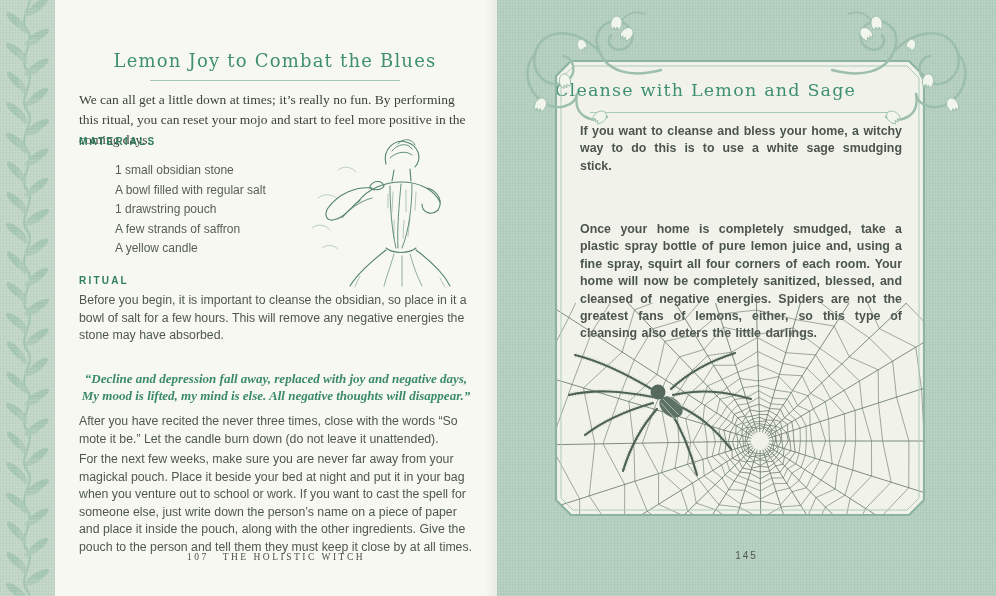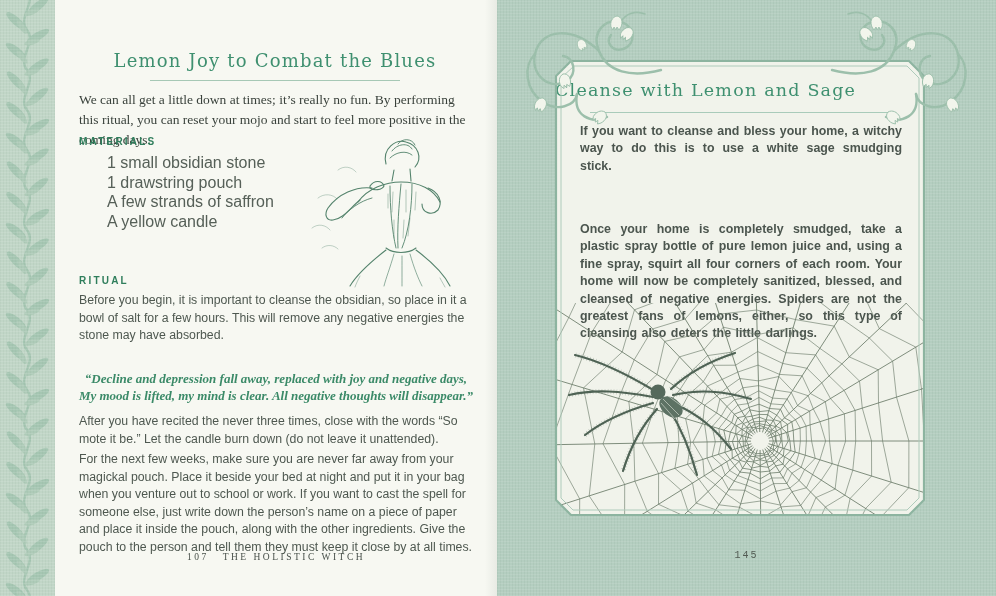--- a/index.html
+++ b/index.html
@@ -13,22 +13,22 @@
   
   .left-page{position:absolute;left:55px;top:0;width:442px;height:596px;background:#f7f8f2;}
   .gutter{position:absolute;left:485px;top:0;width:12px;height:596px;
      background:linear-gradient(90deg,rgba(0,0,0,0) 0%,rgba(60,80,65,.08) 100%);}
   .lp-title{position:absolute;top:50px;left:10px;width:420px;text-align:center;
      font-family:"DejaVu Serif",serif;font-size:18px;color:#3f9070;letter-spacing:1.2px;}
   .lp-rule{position:absolute;top:80px;left:95px;width:250px;height:1px;background:#a6c8b5;}
   .lp-intro{position:absolute;top:90px;left:24px;width:394px;
      font-family:"Liberation Serif",serif;font-size:13.5px;line-height:20px;color:#39413b;}
   .sec-head{position:absolute;left:24px;font-weight:bold;font-size:10px;letter-spacing:2.2px;color:#2f7e5c;}
-  .materials-list{position:absolute;top:153px;left:52px;margin:0;padding:0;list-style:none;
-     font-size:16px;line-height:19.6px;color:#566058;}
+  .materials-list{position:absolute;top:153px;left:52px;margin:8px;padding:0;list-style:none;
+     font-size:12px;line-height:19.6px;color:#566058;}
   .lp-par{position:absolute;left:24px;width:398px;font-size:12.3px;line-height:17.6px;color:#4e5850;}
   .incant{position:absolute;top:370px;left:10px;width:422px;text-align:center;
      font-family:"Liberation Serif",serif;font-style:italic;font-weight:bold;
      font-size:13px;line-height:17px;color:#3b8a68;}
   .lp-footer{position:absolute;top:552px;left:0;width:100%;text-align:center;
      font-family:"Liberation Serif",serif;font-size:9.5px;letter-spacing:2.5px;color:#474f49;}
   .lp-footer .num{margin-right:14px;}
   .illustration-woman{position:absolute;top:136px;left:243px;width:178px;height:152px;}
   
   .right-page{position:absolute;left:497px;top:0;width:499px;height:596px;background:#b4cec0;}
@@ -41,21 +41,21 @@
   .flourish{position:absolute;top:6px;width:150px;height:120px;}
   .flourish.tl{left:16px;}
   .flourish.tr{right:16px;transform:scaleX(-1);}
   .rp-title{position:absolute;top:20px;left:0;width:100%;
      font-family:"DejaVu Serif",serif;font-size:17.5px;color:#3f9070;letter-spacing:1.2px;}
   .rp-rule{position:absolute;top:52px;left:35px;width:300px;height:1px;background:#a9cbba;}
   .rp-par{position:absolute;left:25px;width:322px;text-align:justify;
      font-weight:bold;font-size:12.4px;line-height:17.4px;color:#4b554e;word-spacing:1px;}
   .web-svg{position:absolute;left:0;top:243px;width:370px;height:213px;}
   .rp-footer{position:absolute;top:550px;left:0;width:100%;text-align:center;
-     font-family:Liberation Mono, monospace;font-size:10px;letter-spacing:2px;color:#525b53;}
+     font-family:Liberation Sans, sans-serif;font-size:10px;letter-spacing:2px;color:#525b53;}
 </style>
 </head>
 <body>
 
 <div class="spread">
 
   <div class="vine-band">
     <svg id="vineSvg" width="55" height="596" viewBox="0 0 55 596">
         <path d="M27,-10 C37,2 17,18 27,30 C37,42 17,58 27,70 C37,82 17,98 27,110 C37,122 17,138 27,150 C37,162 17,178 27,190 C37,202 17,218 27,230 C37,242 17,258 27,270 C37,282 17,298 27,310 C37,322 17,338 27,350 C37,362 17,378 27,390 C37,402 17,418 27,430 C37,442 17,458 27,470 C37,482 17,498 27,510 C37,522 17,538 27,550 C37,562 17,578 27,590 C37,602 17,618 27,630" fill="none" stroke="#a5c6b2" stroke-width="2.4"></path>
         <ellipse cx="38" cy="6" rx="12.5" ry="4" fill="#a5c6b2" transform="rotate(-38 38 6)"></ellipse>
@@ -143,20 +143,21 @@
   </div>
 
   <div class="left-page">
     <div class="lp-title">Lemon Joy to Combat the Blues</div>
     <div class="lp-rule"></div>
     <div class="lp-intro">We can all get a little down at times; it’s really no fun. By performing this ritual, you can reset your mojo and start to feel more positive in the coming days.</div>
 
     <div class="sec-head" style="top:136px">MATERIALS</div>
     <ul class="materials-list">
       <li>1 small obsidian stone</li>
+      <li>A bowl filled with regular salt</li>
       <li>1 drawstring pouch</li>
       <li>A few strands of saffron</li>
       <li>A yellow candle</li>
     </ul>
 
     <svg class="illustration-woman" viewBox="0 0 178 152">
       <g stroke="#54836c" fill="none" stroke-width="1.1" stroke-linecap="round">
         <g opacity=".45" stroke-width=".8">
           <path d="M20,62 C26,57 35,58 39,63 M14,92 C20,87 28,89 32,94 M40,34 C46,29 54,31 58,36 M24,112 C29,108 36,109 40,113"></path>
         </g>
@@ -175,21 +176,21 @@
         <path d="M96,118 C92,132 88,142 86,150 M104,120 C104,134 104,144 104,150 M112,118 C116,132 120,142 124,150" stroke-width=".8" opacity=".8"></path>
         <path d="M62,140 C60,144 58,148 57,151 M142,142 C144,146 146,149 147,151" stroke-width=".7" opacity=".6"></path>
       </g>
     </svg>
 
     <div class="sec-head" style="top:275px">RITUAL</div>
     <div class="lp-par" style="top:292px">Before you begin, it is important to cleanse the obsidian, so place in it a bowl of salt for a few hours. This will remove any negative energies the stone may have absorbed.</div>
 
     <div class="incant">
       <div>“Decline and depression fall away, replaced with joy and negative days,</div>
-      <div>My mood is lifted, my mind is clear. All negative thoughts will disappear.”</div>
+      <div>My mood is lifted, my mind is else. All negative thoughts will disappear.”</div>
     </div>
 
     <div class="lp-par" style="top:413px">After you have recited the never three times, close with the words “So mote it be.” Let the candle burn down (do not leave it unattended).</div>
     <div class="lp-par" style="top:451px">For the next few weeks, make sure you are never far away from your magickal pouch. Place it beside your bed at night and put it in your bag when you venture out to school or work. If you want to cast the spell for someone else, just write down the person’s name on a piece of paper and place it inside the pouch, along with the other ingredients. Give the pouch to the person and tell them they must keep it close by at all times.</div>
 
     <div class="lp-footer">
       <span class="num">107</span><span>THE HOLISTIC WITCH</span>
     </div>
   </div>
 

